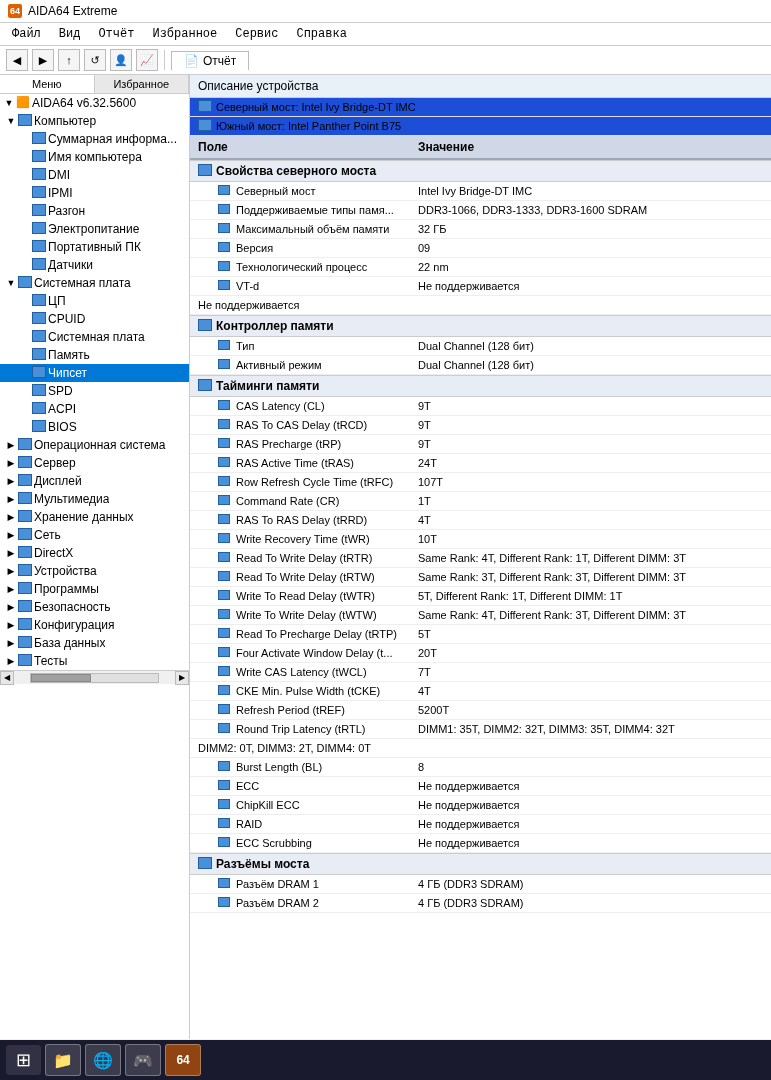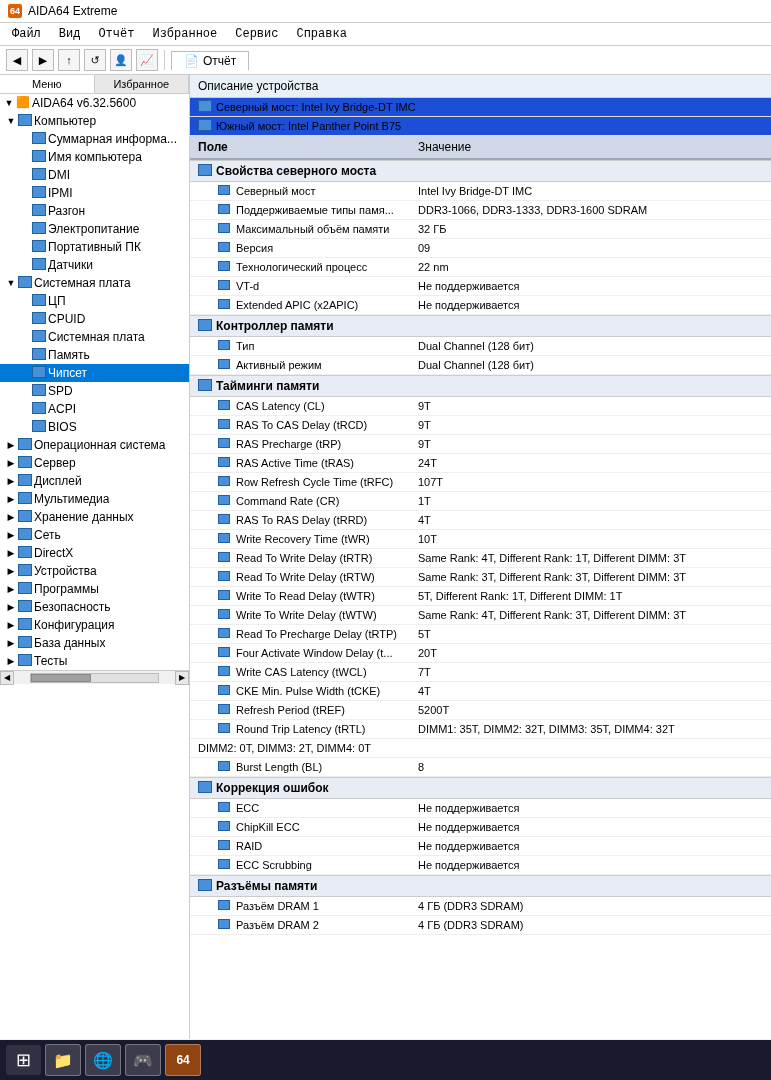--- a/index.html
+++ b/index.html
@@ -131,21 +131,21 @@
       font-size: 11px;
     }
     .bc-icon { font-size: 11px; }
     .table-header {
       display: flex;
       background: #d0d8e8;
       border-bottom: 2px solid #a0a8b8;
       padding: 2px 0;
     }
     .col-field { width: 220px; padding: 2px 8px; font-weight: bold; flex-shrink: 0; }
-    .col-value { flex: 1; padding: 2px 8px; font-weight: normal; }
+    .col-value { flex: 1; padding: 2px 8px; font-weight: bold; }
     .section-header {
       display: flex; align-items: center; gap: 4px;
       background: #e8ecf4;
       padding: 3px 8px;
       border-bottom: 1px solid #ccc;
       border-top: 1px solid #ccc;
       margin-top: 0;
     }
     .section-icon { font-size: 11px; }
     .section-label { font-size: 12px; font-weight: bold; }
@@ -575,21 +575,20 @@
         </div>
         <div class="data-row">
           <div class="data-field"><span class="row-icon"><span style="display:inline-block;width:12px;height:10px;background:#4a90d9;border:1px solid #2060a0;margin-right:3px;"></span></span><span>Технологический процесс</span></div>
           <div class="data-value">22 nm</div>
         </div>
         <div class="data-row">
           <div class="data-field"><span class="row-icon"><span style="display:inline-block;width:12px;height:10px;background:#4a90d9;border:1px solid #2060a0;margin-right:3px;"></span></span><span>VT-d</span></div>
           <div class="data-value">Не поддерживается</div>
         </div>
         <div class="data-row">
-          <div class="data-field"><span class="row-icon"><span style="display:inline-block;width:12px;height:10px;background:#4a90d9;border:1px solid #2060a0;margin-right:3px;"></span></span><span>Extended APIC (x2APIC)</span></div>
           <div class="data-value">Не поддерживается</div>
         </div>
         <div class="section-header">
           <span class="section-icon"><span style="display:inline-block;width:14px;height:12px;background:#4a90d9;border:1px solid #2060a0;"></span></span>
           <span class="section-label">Контроллер памяти</span>
         </div>
         <div class="data-row">
           <div class="data-field"><span class="row-icon"><span style="display:inline-block;width:12px;height:10px;background:#4a90d9;border:1px solid #2060a0;margin-right:3px;"></span></span><span>Тип</span></div>
           <div class="data-value">Dual Channel  (128 бит)</div>
         </div>
@@ -673,43 +672,39 @@
           <div class="data-field"><span class="row-icon"><span style="display:inline-block;width:12px;height:10px;background:#4a90d9;border:1px solid #2060a0;margin-right:3px;"></span></span><span>Round Trip Latency (tRTL)</span></div>
           <div class="data-value">DIMM1: 35T, DIMM2: 32T, DIMM3: 35T, DIMM4: 32T</div>
         </div>
         <div class="data-row">
           <div class="data-value">DIMM2: 0T, DIMM3: 2T, DIMM4: 0T</div>
         </div>
         <div class="data-row">
           <div class="data-field"><span class="row-icon"><span style="display:inline-block;width:12px;height:10px;background:#4a90d9;border:1px solid #2060a0;margin-right:3px;"></span></span><span>Burst Length (BL)</span></div>
           <div class="data-value">8</div>
         </div>
+        <div class="data-row">
+          <div class="data-field"><span class="row-icon"><span style="display:inline-block;width:12px;height:10px;background:#4a90d9;border:1px solid #2060a0;margin-right:3px;"></span></span><span>ECC</span></div>
+          <div class="data-value">Не поддерживается</div>
+        </div>
+        <div class="data-row">
+          <div class="data-field"><span class="row-icon"><span style="display:inline-block;width:12px;height:10px;background:#4a90d9;border:1px solid #2060a0;margin-right:3px;"></span></span><span>ChipKill ECC</span></div>
+          <div class="data-value">Не поддерживается</div>
+        </div>
+        <div class="data-row">
+          <div class="data-field"><span class="row-icon"><span style="display:inline-block;width:12px;height:10px;background:#4a90d9;border:1px solid #2060a0;margin-right:3px;"></span></span><span>RAID</span></div>
+          <div class="data-value">Не поддерживается</div>
+        </div>
+        <div class="data-row">
+          <div class="data-field"><span class="row-icon"><span style="display:inline-block;width:12px;height:10px;background:#4a90d9;border:1px solid #2060a0;margin-right:3px;"></span></span><span>ECC Scrubbing</span></div>
+          <div class="data-value">Не поддерживается</div>
+        </div>
         <div class="section-header">
           <span class="section-icon"><span style="display:inline-block;width:14px;height:12px;background:#4a90d9;border:1px solid #2060a0;"></span></span>
-          <span class="section-label">Коррекция ошибок</span>
-        </div>
-        <div class="data-row">
-          <div class="data-field"><span class="row-icon"><span style="display:inline-block;width:12px;height:10px;background:#4a90d9;border:1px solid #2060a0;margin-right:3px;"></span></span><span>ECC</span></div>
-          <div class="data-value">Не поддерживается</div>
-        </div>
-        <div class="data-row">
-          <div class="data-field"><span class="row-icon"><span style="display:inline-block;width:12px;height:10px;background:#4a90d9;border:1px solid #2060a0;margin-right:3px;"></span></span><span>ChipKill ECC</span></div>
-          <div class="data-value">Не поддерживается</div>
-        </div>
-        <div class="data-row">
-          <div class="data-field"><span class="row-icon"><span style="display:inline-block;width:12px;height:10px;background:#4a90d9;border:1px solid #2060a0;margin-right:3px;"></span></span><span>RAID</span></div>
-          <div class="data-value">Не поддерживается</div>
-        </div>
-        <div class="data-row">
-          <div class="data-field"><span class="row-icon"><span style="display:inline-block;width:12px;height:10px;background:#4a90d9;border:1px solid #2060a0;margin-right:3px;"></span></span><span>ECC Scrubbing</span></div>
-          <div class="data-value">Не поддерживается</div>
-        </div>
-        <div class="section-header">
-          <span class="section-icon"><span style="display:inline-block;width:14px;height:12px;background:#4a90d9;border:1px solid #2060a0;"></span></span>
-          <span class="section-label">Разъёмы памяти</span>
+          <span class="section-label">Разъёмы моста</span>
         </div>
         <div class="data-row">
           <div class="data-field"><span class="row-icon"><span style="display:inline-block;width:12px;height:10px;background:#4a90d9;border:1px solid #2060a0;margin-right:3px;"></span></span><span>Разъём DRAM 1</span></div>
           <div class="data-value">4 ГБ  (DDR3 SDRAM)</div>
         </div>
         <div class="data-row">
           <div class="data-field"><span class="row-icon"><span style="display:inline-block;width:12px;height:10px;background:#4a90d9;border:1px solid #2060a0;margin-right:3px;"></span></span><span>Разъём DRAM 2</span></div>
           <div class="data-value">4 ГБ  (DDR3 SDRAM)</div>
         </div>
       </div>

